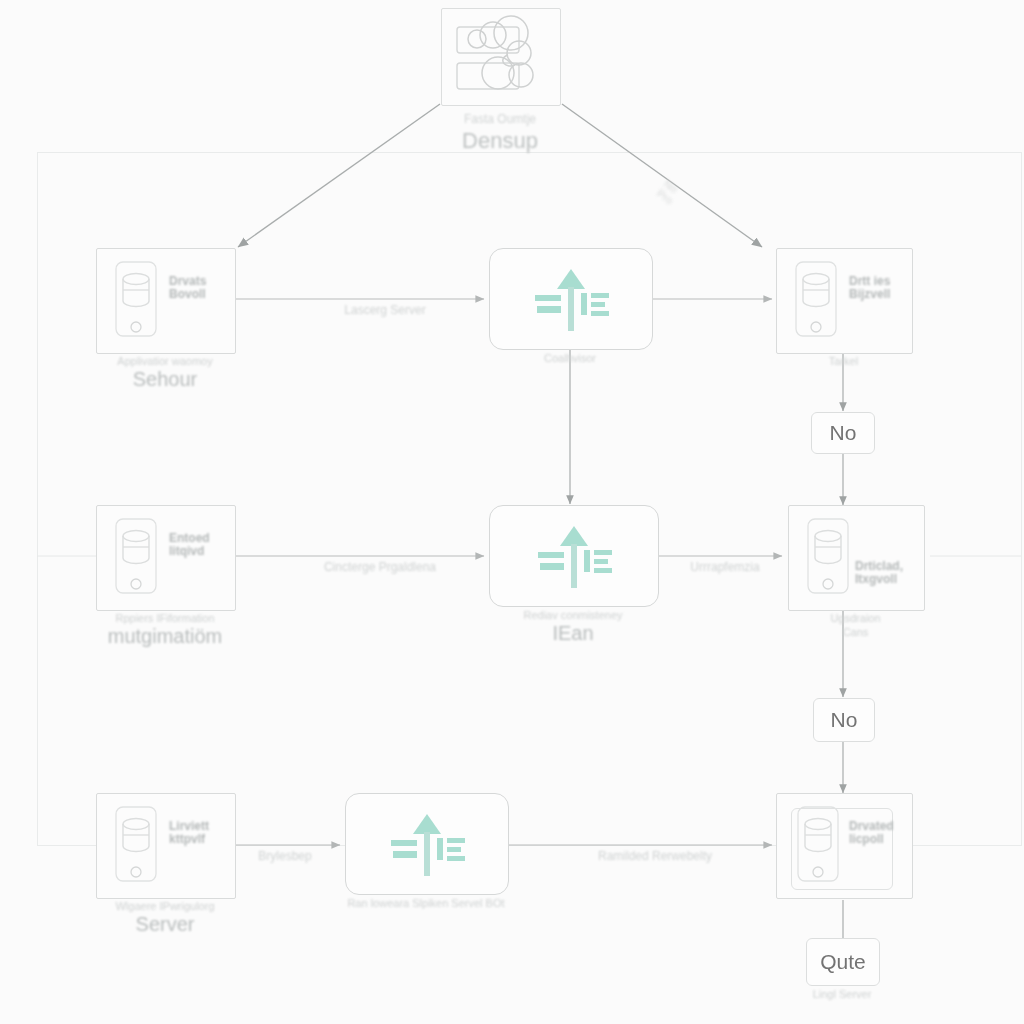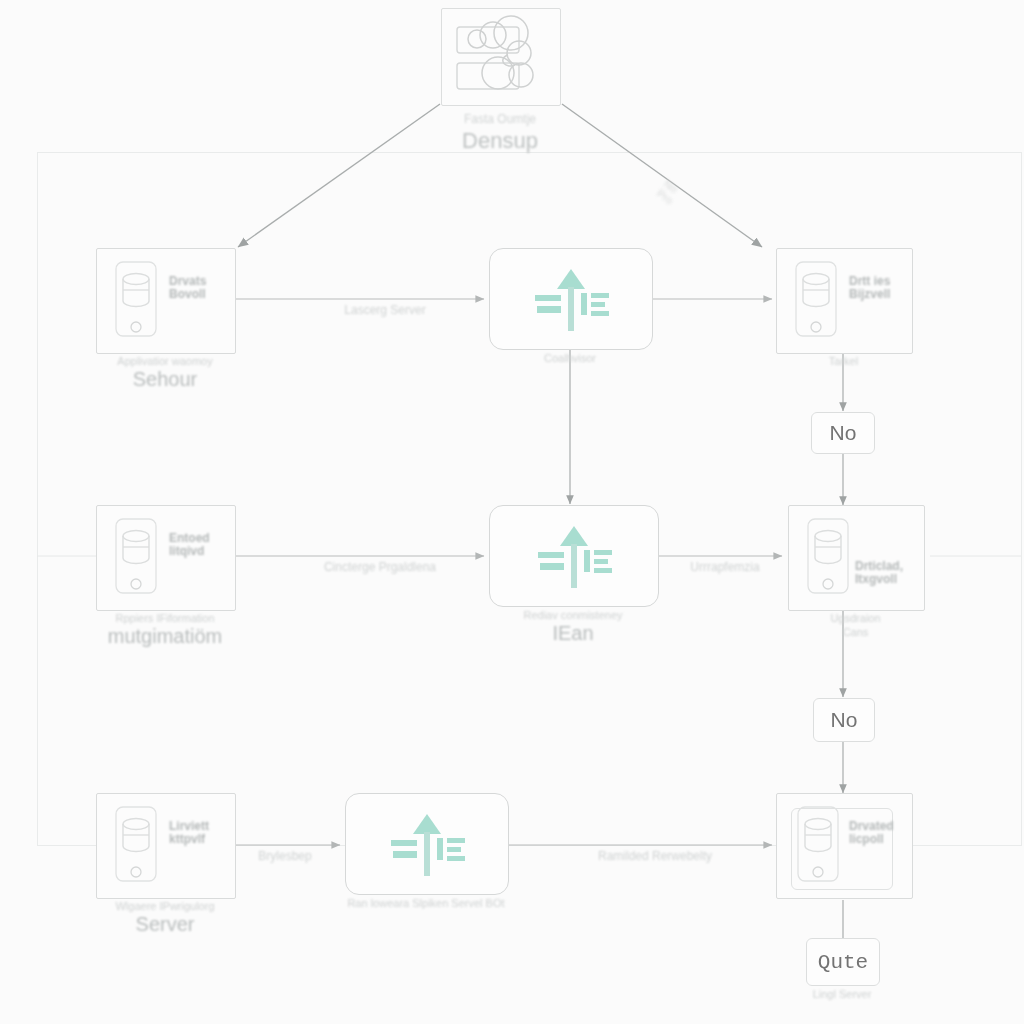--- a/index.html
+++ b/index.html
@@ -312,17 +312,17 @@
       </svg>
       <div class="inbox-label" style="left:72px;top:26px;">Drvated
 licpoll</div>
     </div>
   </div>
 
   <div class="edge-label" style="left:235px;top:849px;width:100px;">Brylesbep</div>
   <div class="edge-label" style="left:530px;top:849px;width:250px;">Ramilded Rerwebelty</div>
 
   <div class="node" style="left:806px;top:938px;width:72px;height:46px;">
-    <div class="badge" style="left:0;top:0;width:72px;height:46px;font-family:Liberation Mono, monospace;">Qute</div>
+    <div class="badge" style="left:0;top:0;width:72px;height:46px;">Qute</div>
     <div class="cap-small" style="top:50px;">Lingl Server</div>
   </div>
 
 </div>
 
 </body></html>

